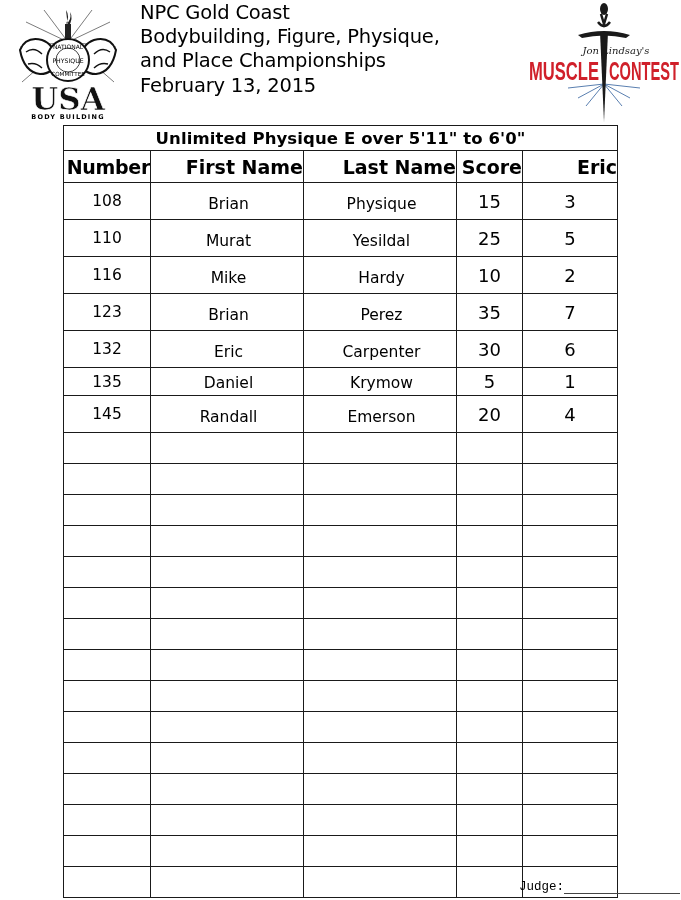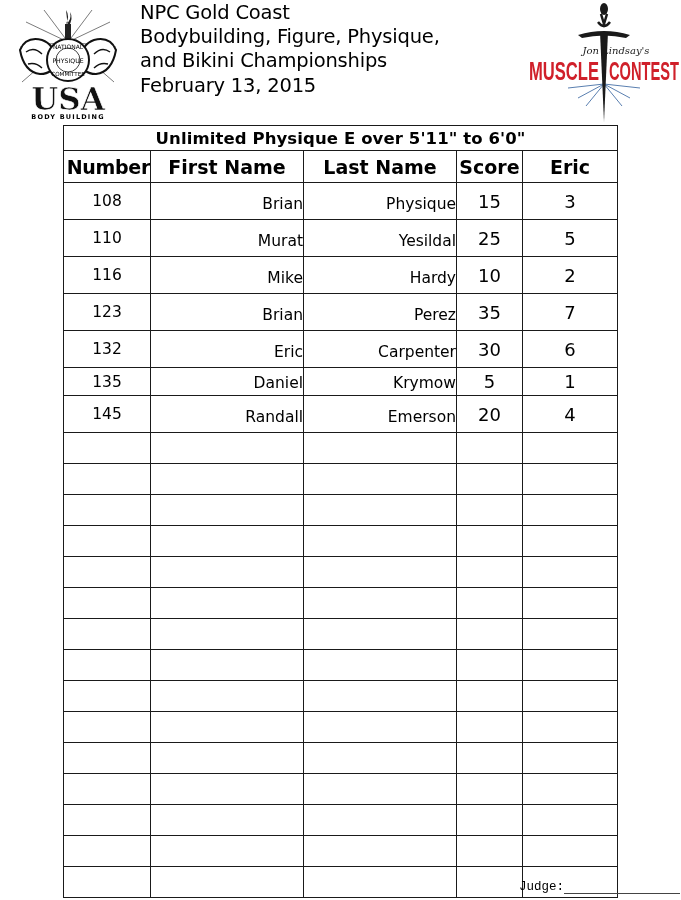--- a/index.html
+++ b/index.html
@@ -5,26 +5,26 @@
   html, body { margin:0; padding:0; background:#fff; }
   body { width:681px; height:900px; position:relative; overflow:hidden; font-family:"DejaVu Sans", sans-serif; color:#000; }
   .header { position:absolute; left:0; top:0; width:681px; height:125px; }
   .title-block { position:absolute; left:140px; width:400px; top:1px; font-family:"DejaVu Sans", sans-serif; font-size:19.5px; line-height:24.2px; letter-spacing:-0.2px; }
   .title-line { display:block; white-space:nowrap; }
   .logo-left { position:absolute; left:16px; top:2px; width:104px; height:118px; }
   .logo-right { position:absolute; left:528px; top:2px; width:152px; height:120px; }
   table.results { position:absolute; left:63px; top:125px; border-collapse:collapse; table-layout:fixed; width:554px; }
   table.results td, table.results th { border:1.6px solid #1a1a1a; padding:0; overflow:hidden; white-space:nowrap; }
   .cat-title { height:24px; text-align:center; font-weight:bold; font-size:16.5px; font-family:"DejaVu Sans", sans-serif; letter-spacing:0.1px; }
-  .col-head { height:31px; font-weight:bold; font-size:19px; text-align:center; font-family:"DejaVu Sans", sans-serif; }
+  .col-head { height:31px; font-weight:bold; font-size:19px; text-align:right; font-family:"DejaVu Sans", sans-serif; }
   .col-head.num { text-align:right; padding-left:1px; letter-spacing:-0.3px; }
   tr.data td { height:30px; font-size:15.5px; font-family:"DejaVu Sans", sans-serif; }
   tr.data.short td { height:25px; }
   td.c-num { text-align:center; }
-  td.c-first, td.c-last { text-align:right; padding-left:3px !important; padding-top:6px !important; }
+  td.c-first, td.c-last { text-align:center; padding-left:3px !important; padding-top:6px !important; }
   td.c-score, td.c-place { text-align:center; font-family:"Liberation Sans", sans-serif; font-size:18px !important; }
   .judge { position:absolute; left:519px; top:880px; font-size:12.5px; font-family:Liberation Mono, monospace; }
   .judge-line { position:absolute; left:564px; top:893px; width:116px; border-bottom:1px solid #444; }
 </style>
 </head>
 <body>
 
 <div class="header">
   <div class="logo-left">
     <svg width="104" height="118" viewBox="0 0 104 118">
@@ -50,21 +50,21 @@
       <text x="52" y="61" font-size="6.2" text-anchor="middle" font-family="DejaVu Sans, sans-serif">PHYSIQUE</text>
       <text x="52" y="74" font-size="5.6" text-anchor="middle" font-family="DejaVu Sans, sans-serif">COMMITTEE</text>
       <text x="52" y="108" font-size="31" font-weight="bold" text-anchor="middle" font-family="DejaVu Serif, serif" fill="#111" stroke="#fff" stroke-width="0.6">USA</text>
       <text x="52" y="117" font-size="6.5" font-weight="bold" text-anchor="middle" letter-spacing="1.2" font-family="DejaVu Sans, sans-serif">BODY BUILDING</text>
     </svg>
   </div>
 
   <div class="title-block">
     <span class="title-line">NPC Gold Coast</span>
     <span class="title-line">Bodybuilding, Figure, Physique,</span>
-    <span class="title-line">and Bikini Championships</span>
+    <span class="title-line">and Place Championships</span>
     <span class="title-line">February 13, 2015</span>
   </div>
 
   <div class="logo-right">
     <svg width="152" height="120" viewBox="0 0 152 120">
       <g stroke="#5a7fb0" stroke-width="1">
         <line x1="76" y1="82" x2="50" y2="96"></line>
           <line x1="76" y1="82" x2="102" y2="96"></line>
         <line x1="76" y1="82" x2="58" y2="104"></line>
           <line x1="76" y1="82" x2="94" y2="104"></line>

